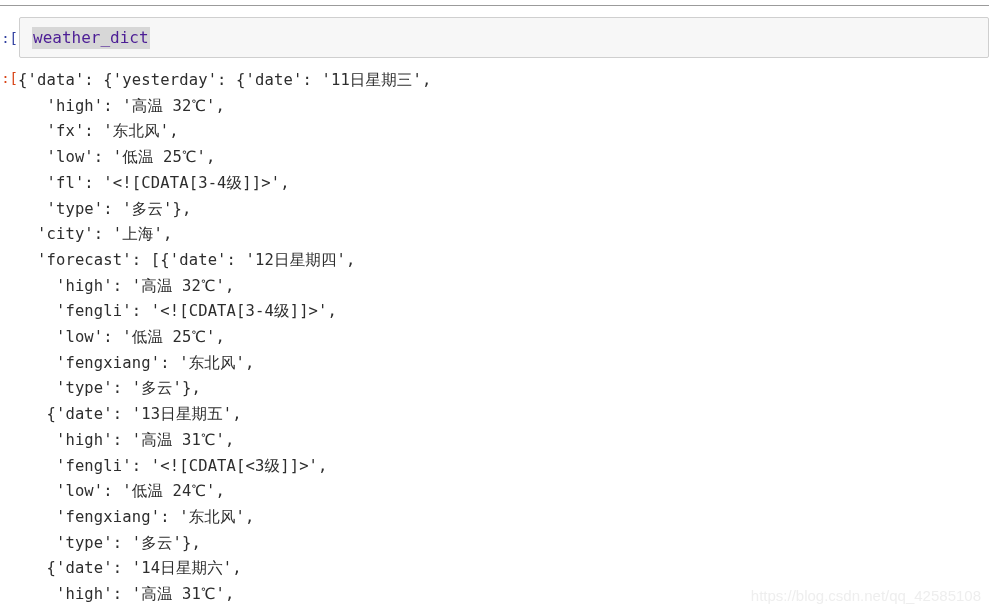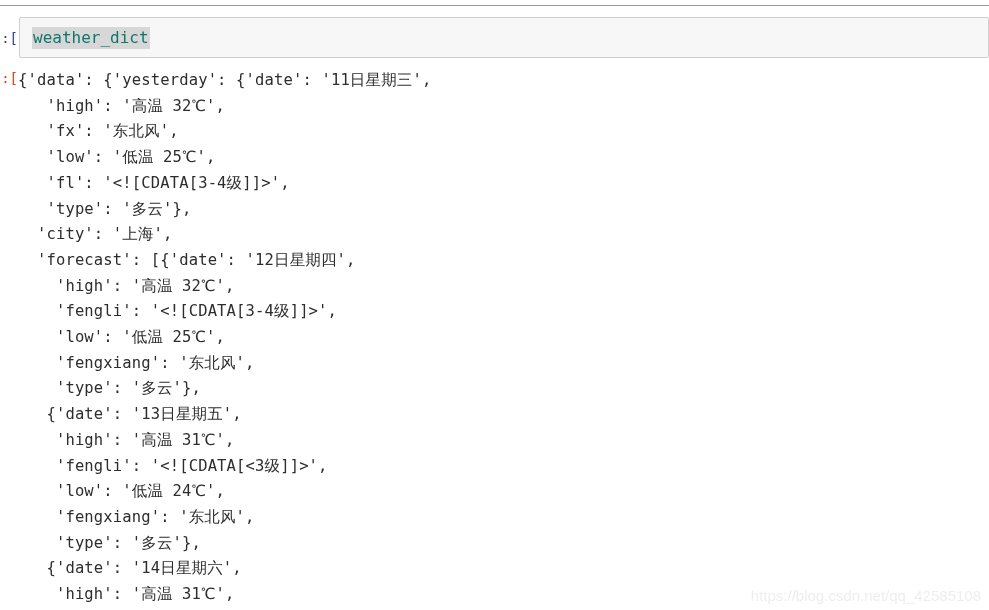--- a/index.html
+++ b/index.html
@@ -66,21 +66,21 @@
     border: 1px solid #cfcfcf;
     border-radius: 2px;
   }
   #input-code {
     position: absolute;
     left: 12px;
     top: 9px;
     font-family: "DejaVu Sans Mono", "Liberation Mono", monospace;
     font-size: 16px;
     line-height: 22px;
-    color: #0f766e;
+    color: #4c1d95;
     white-space: pre;
     background: #d7d7d7;
     padding: 0 1px;
   }
 
   
   #output-area {
     position: absolute;
     left: 18px;
     top: 68px;

